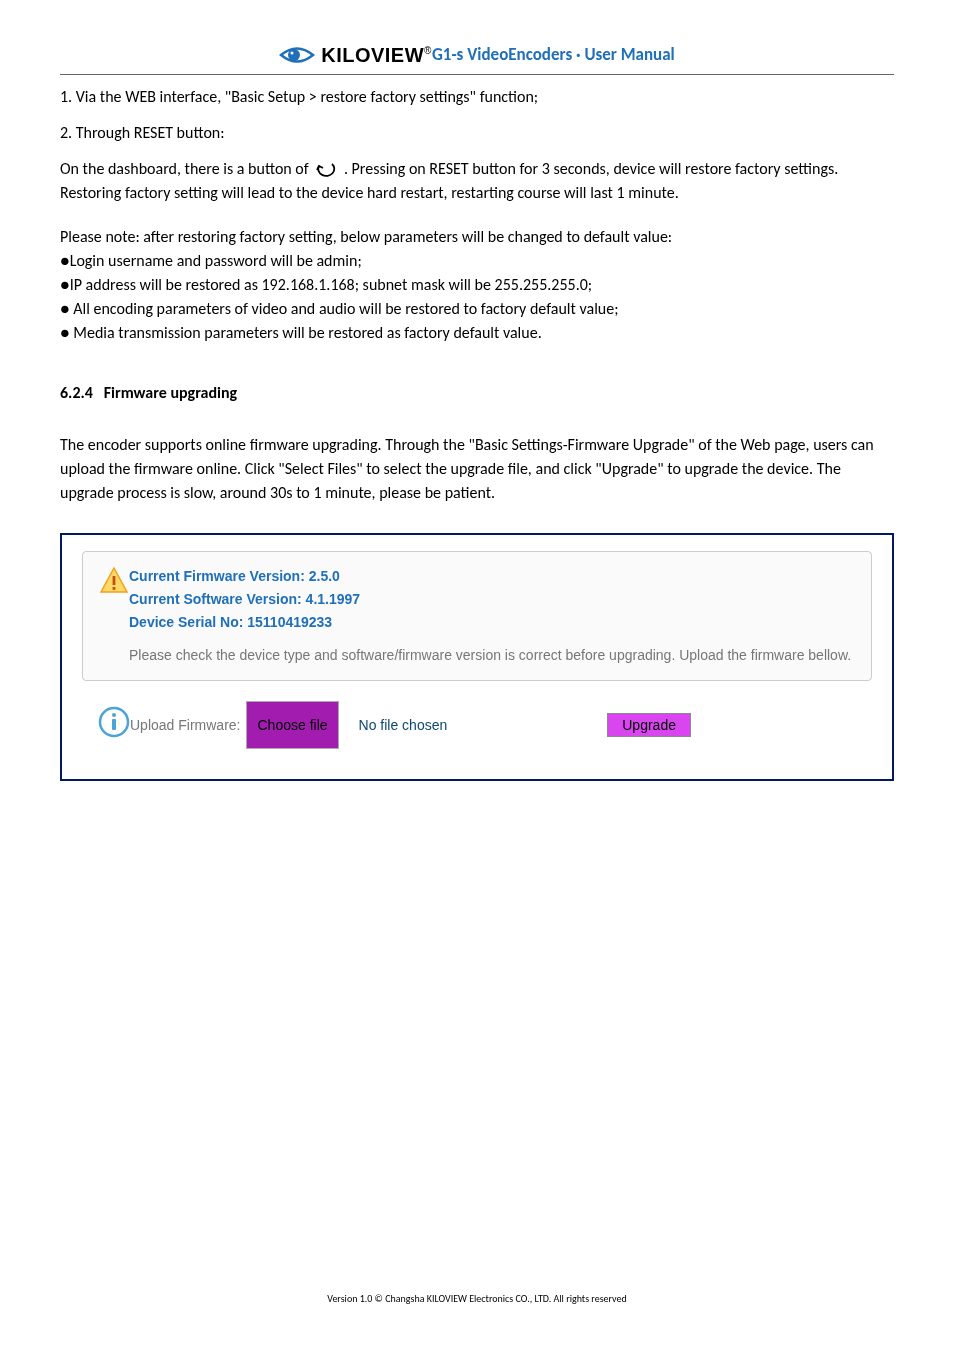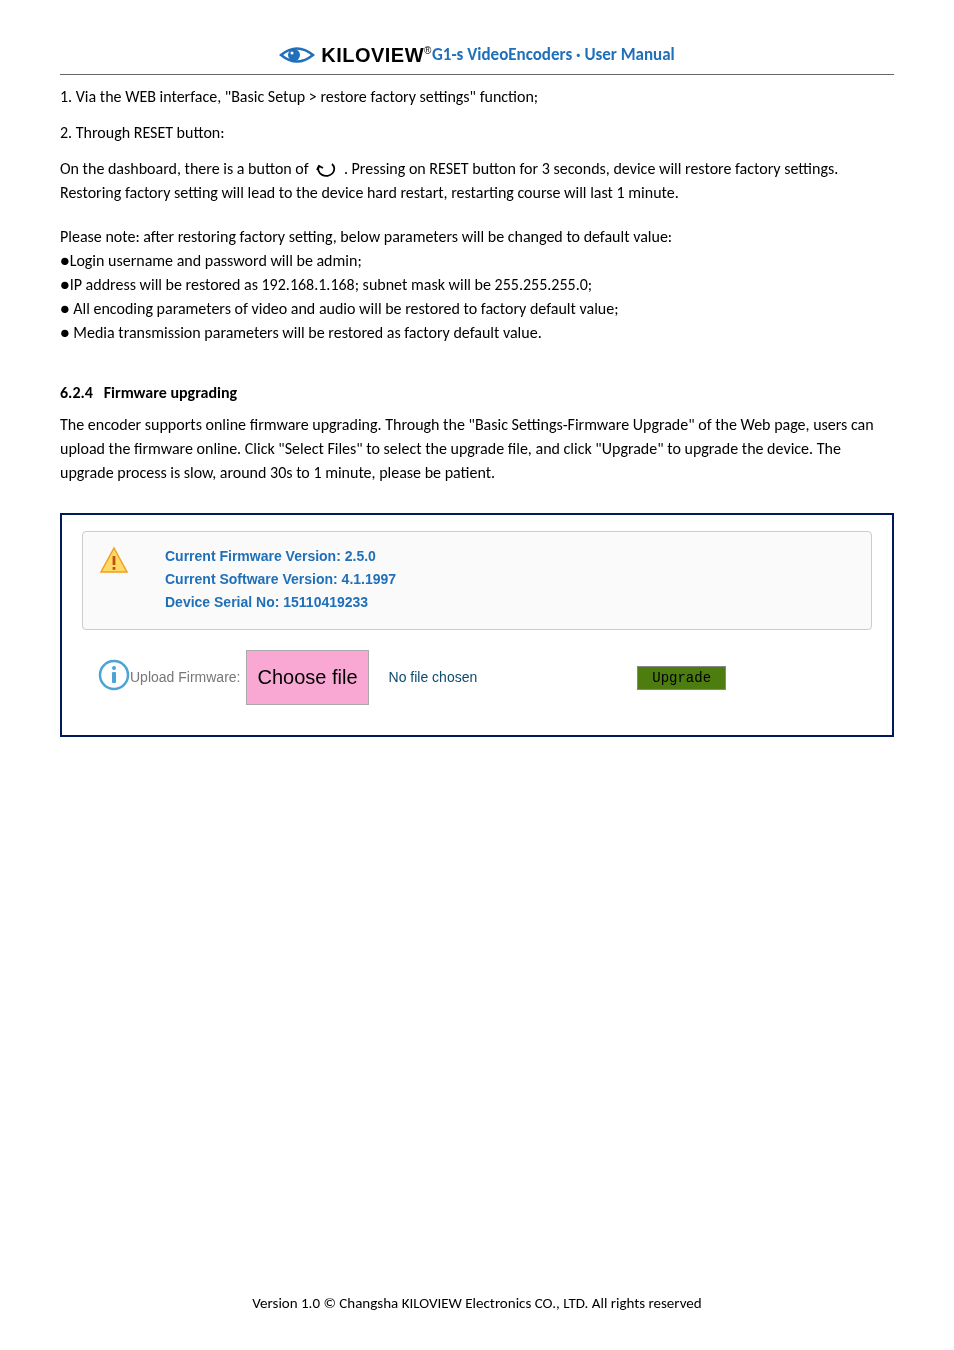--- a/index.html
+++ b/index.html
@@ -48,21 +48,21 @@
     }
     .body-text-nomargin {
       margin-bottom: 0;
     }
     .bullet-line {
       margin-bottom: 0;
     }
     .section-heading {
       font-weight: bold;
       margin-top: 36px;
-      margin-bottom: 8px;
+      margin-bottom: 28px;
     }
     .reset-icon {
       display: inline-block;
       vertical-align: middle;
       width: 28px;
       height: 20px;
     }
     .firmware-box {
       border: 2px solid #001a5c;
       margin-top: 28px;
@@ -74,21 +74,21 @@
       font-family: Arial, sans-serif;
       color: #000;
       margin-bottom: 18px;
     }
     .warning-panel {
       border: 1px solid #ccc;
       border-radius: 4px;
       background: #fafafa;
       padding: 14px 16px;
       display: flex;
-      gap: 36px;
+      gap: 0;
       align-items: flex-start;
       font-family: Arial, sans-serif;
       font-size: 14px;
     }
     .warning-icon-wrap {
       flex-shrink: 0;
     }
     .info-panel {
       margin-top: 14px;
       padding: 6px 16px;
@@ -114,47 +114,47 @@
       font-weight: bold;
     }
     .note-rest {
       color: #777;
     }
     .upload-label {
       color: #777;
       margin-right: 6px;
     }
     .choose-file-btn {
-      background: #f9a8d4;
+      background: #a21caf;
       border: 1px solid #aaa;
       padding: 15px 10px;
-      font-size: 20px;
+      font-size: 14px;
       font-family: Arial, sans-serif;
       cursor: pointer;
     }
     .no-file {
       color: #0c4a6e;
       margin-left: 20px;
     }
     .upgrade-btn {
-      background: #4d7c0f;
+      background: #d946ef;
       border: 1px solid #888;
       padding: 3px 14px;
       font-size: 14px;
-      font-family: Liberation Mono, monospace;
+      font-family: Liberation Sans, sans-serif;
       cursor: pointer;
       margin-left: 160px;
     }
     .footer {
       position: absolute;
-      bottom: 36px;
+      bottom: 44px;
       left: 0;
       right: 0;
       text-align: center;
-      font-size: 15px;
+      font-size: 10px;
     }
   </style>
 </head>
 <body>
 
 <div class="header-row">
   <div class="logo">
     <span class="logo-eye">
       <svg viewBox="0 0 36 26" width="36" height="26">
         <path d="M 2 13 Q 18 0 34 13 Q 18 26 2 13 Z" fill="none" stroke="#1f6fb9" stroke-width="2.5"></path>
@@ -203,20 +203,21 @@
       <svg width="30" height="30" viewBox="0 0 30 30">
         <path d="M 15 2 L 28 26 L 2 26 Z" fill="#ffd966" stroke="#f0a020" stroke-width="1.5"></path>
         <rect x="13.6" y="10" width="2.8" height="9" fill="#c05010"></rect>
         <rect x="13.6" y="21" width="2.8" height="2.8" fill="#c05010"></rect>
       </svg>
     </div>
     <div>
       <div class="version-line">Current Firmware Version: 2.5.0</div>
       <div class="version-line">Current Software Version: 4.1.1997</div>
       <div class="version-line">Device Serial No: 15110419233</div>
+      <div class="warning-text">Please check the device type and software/firmware version is correct before upgrading. Upload the firmware bellow.</div>
     </div>
   </div>
 
   <div class="info-panel">
     <div>
       <svg width="32" height="32" viewBox="0 0 32 32">
         <circle cx="16" cy="16" r="14" fill="none" stroke="#4ba3d8" stroke-width="2.5"></circle>
         <circle cx="16" cy="9" r="2" fill="#4ba3d8"></circle>
         <rect x="14" y="13" width="4" height="11" rx="1" fill="#4ba3d8"></rect>
       </svg>

